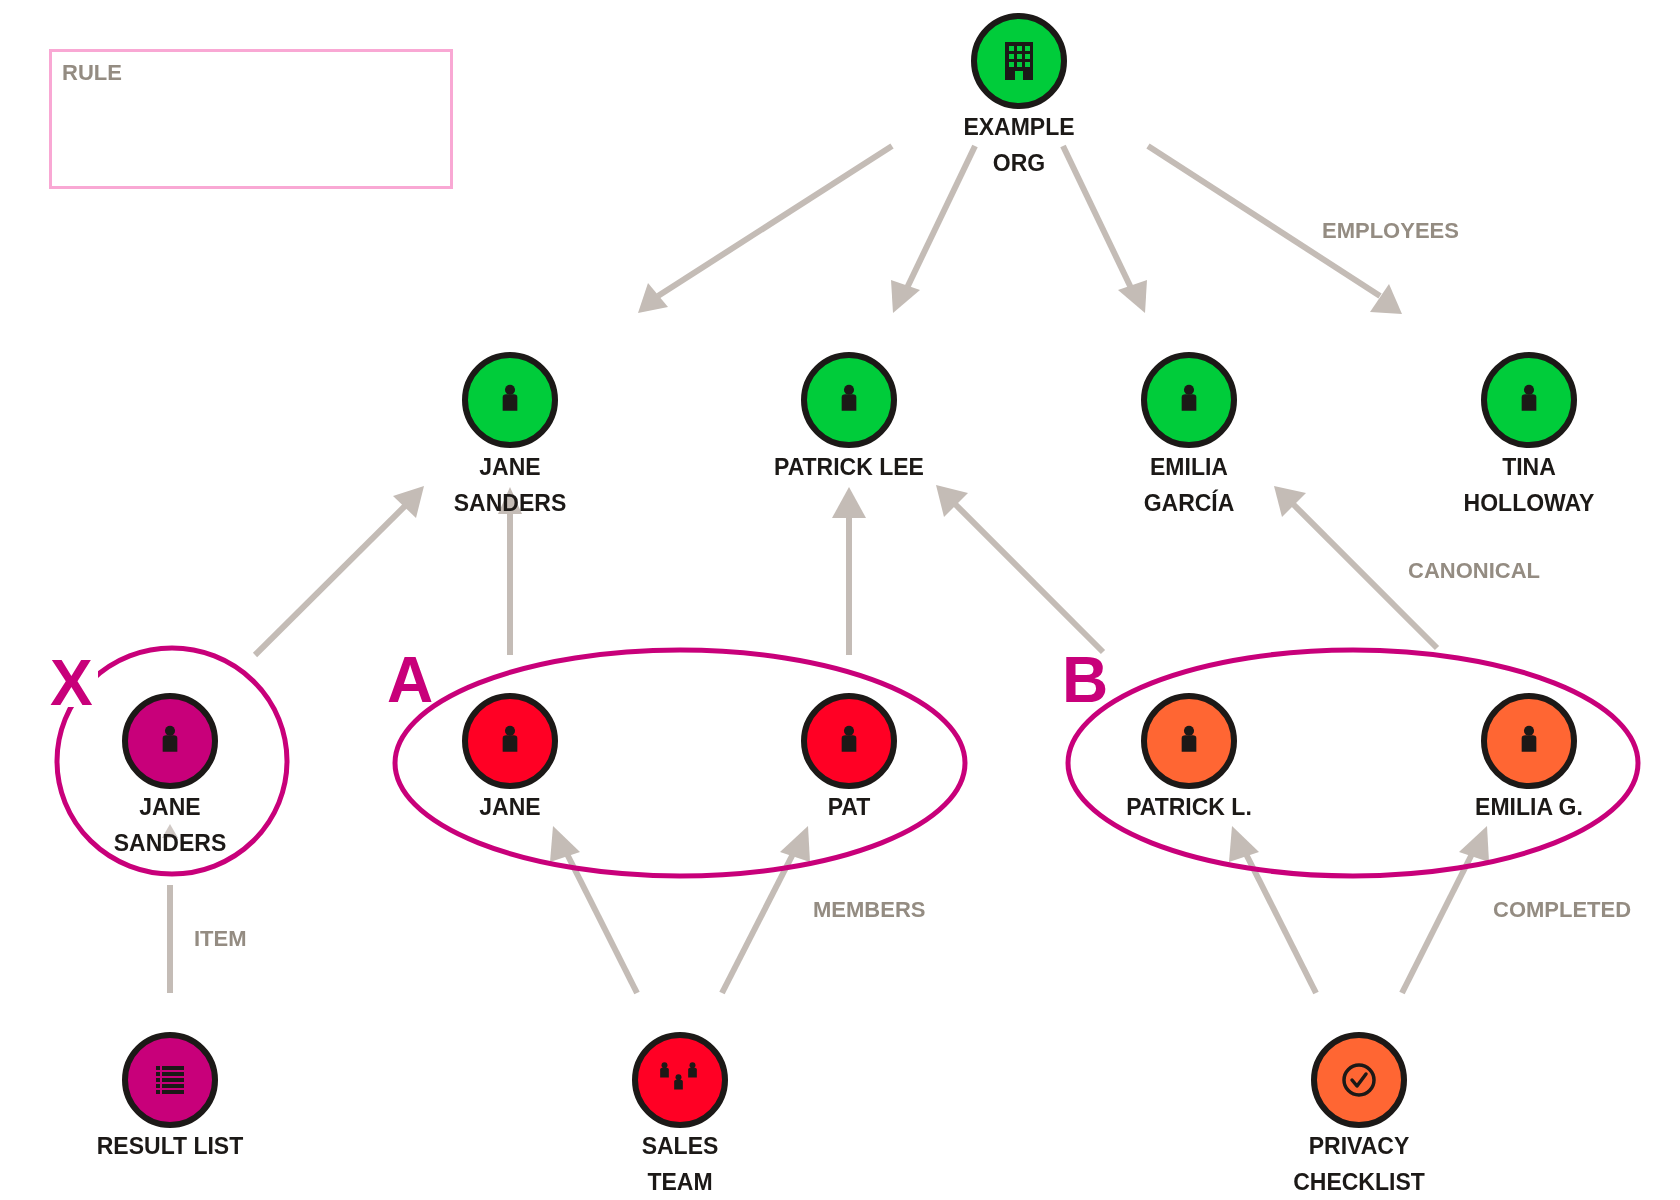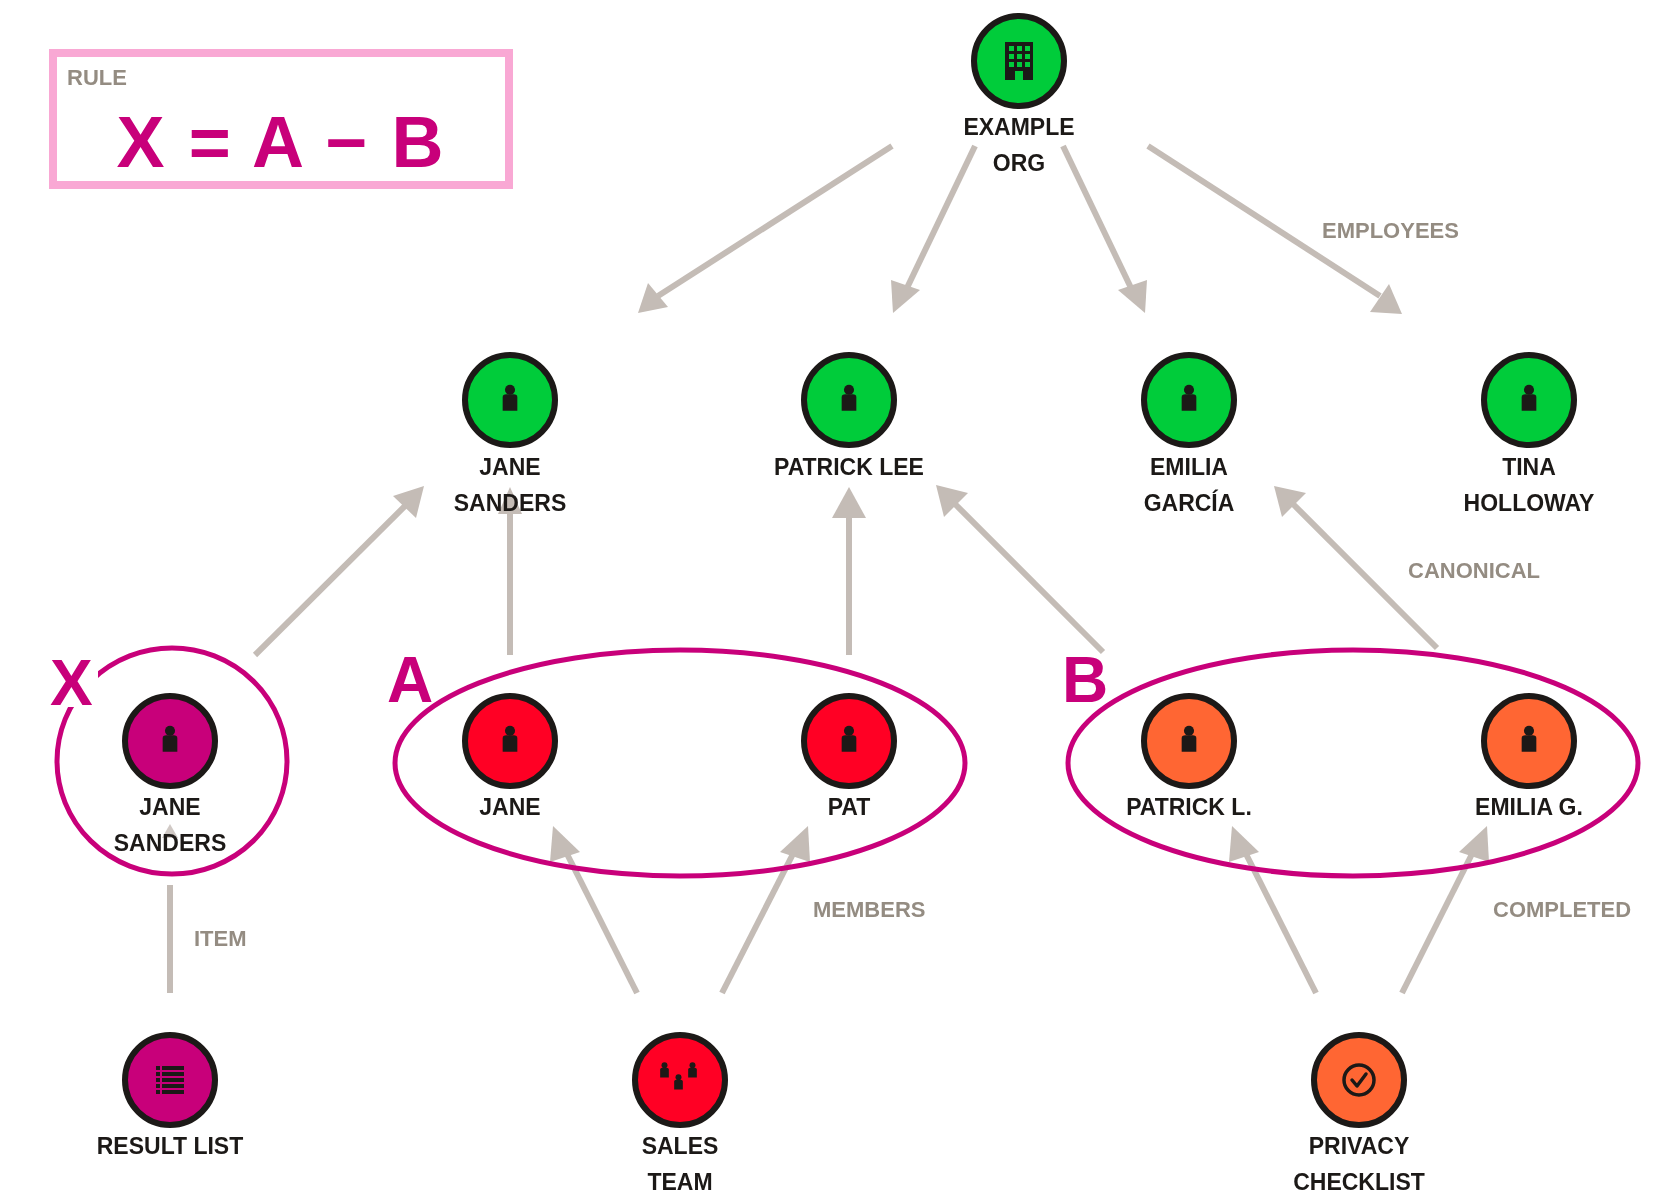--- a/index.html
+++ b/index.html
@@ -1,21 +1,21 @@
 <!DOCTYPE html>
 <html><head>
 <meta charset="utf-8">
 <style>
   html, body { margin:0; padding:0; background:#ffffff; }
   body { width:1680px; height:1200px; position:relative; overflow:hidden; font-family:"Liberation Sans", sans-serif; }
   svg#diagram { position:absolute; left:0; top:0; }
   .node-label { font-family:"Liberation Sans", sans-serif; font-weight:bold; font-size:23px; fill:#1c1917; text-anchor:middle; }
   .edge-label { font-family:"Liberation Sans", sans-serif; font-weight:bold; font-size:22px; fill:#948c82; }
   .set-letter { font-family:"Liberation Sans", sans-serif; font-weight:bold; font-size:64px; fill:#c8007a; }
-  .rule-box { position:absolute; left:49px; top:49px; width:464px; height:140px; border:8px solid #f9a8d4; box-sizing:border-box; background:#fff; }
+  .rule-box { position:absolute; left:49px; top:49px; width:404px; height:140px; border:3px solid #f9a8d4; box-sizing:border-box; background:#fff; }
   .rule-title { position:absolute; left:10px; top:8px; font-weight:bold; font-size:22px; color:#948c82; }
   .rule-formula { position:absolute; left:0; right:0; top:44px; text-align:center; font-weight:bold; font-size:72px; color:#c8007a; letter-spacing:2px; }
 </style>
 </head>
 <body>
 
 <svg id="diagram" width="1680" height="1200" viewBox="0 0 1680 1200" xmlns="http://www.w3.org/2000/svg">
   <defs>
     <marker id="arrowhead" markerWidth="6" markerHeight="6" refX="3" refY="3" orient="auto" markerUnits="userSpaceOnUse" viewBox="0 0 6 6">
       <path d="M0,0 L6,3 L0,6 z" fill="#c4bcb6"></path>
@@ -223,14 +223,13 @@
       <circle cx="1359" cy="1080" r="15" fill="none" stroke="#1c1917" stroke-width="3.5"></circle>
       <path d="M1352,1080 L1357,1086 L1366,1074" fill="none" stroke="#1c1917" stroke-width="3.5" stroke-linecap="round" stroke-linejoin="round"></path>
     </g>
     <text class="node-label" x="1359" y="1154">PRIVACY</text>
     <text class="node-label" x="1359" y="1190">CHECKLIST</text>
   </g>
 </svg>
 
 <div class="rule-box">
   <div class="rule-title">RULE</div>
-  <div class="rule-formula">X = A − B</div>
 </div>
 
 </body></html>

